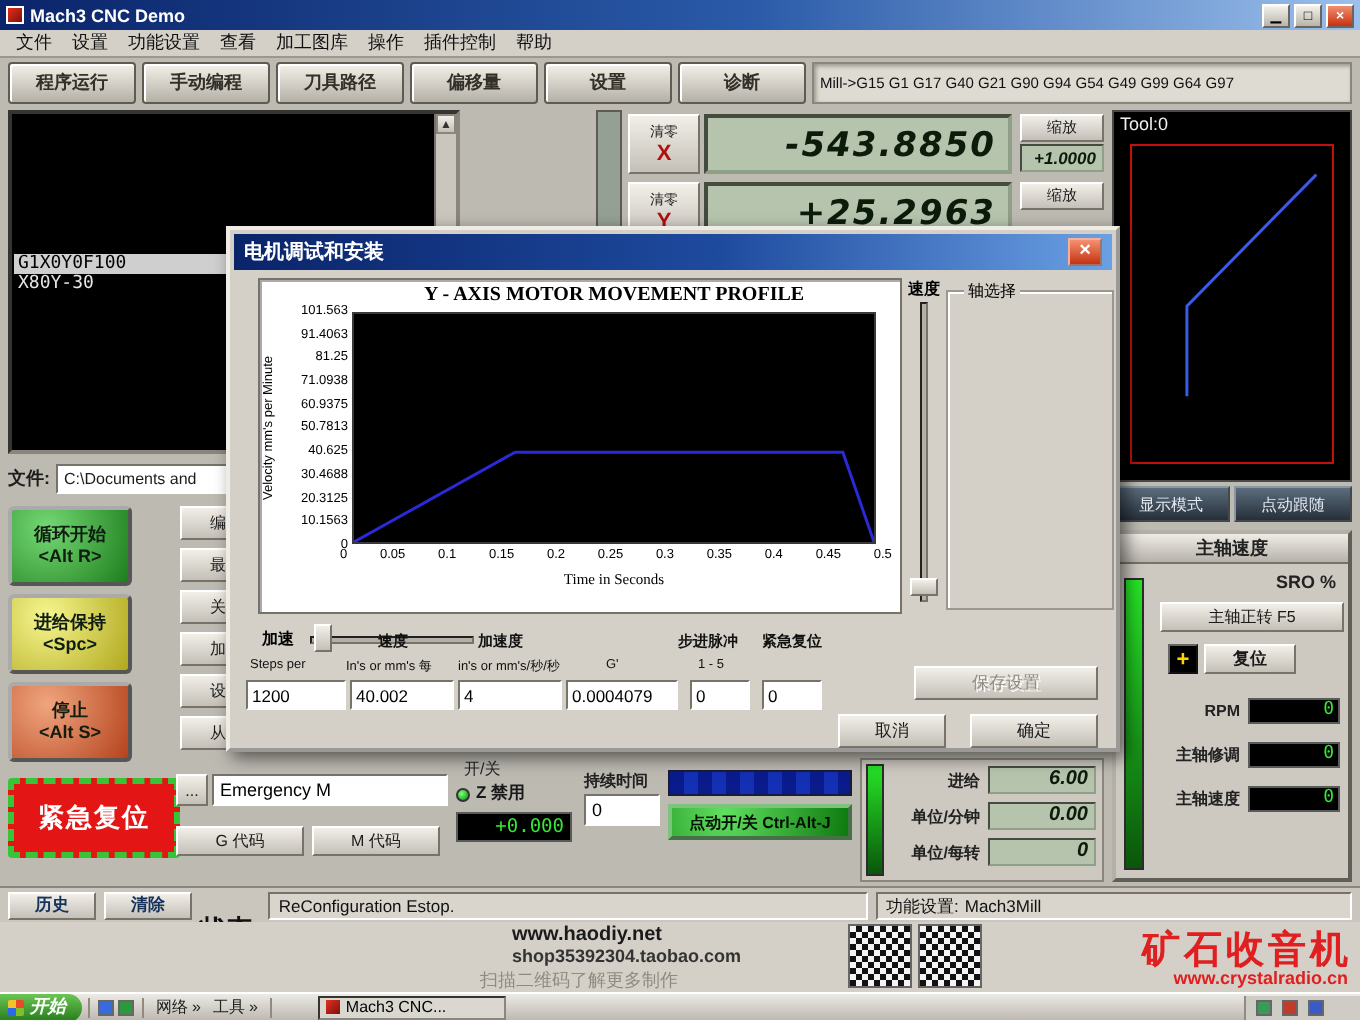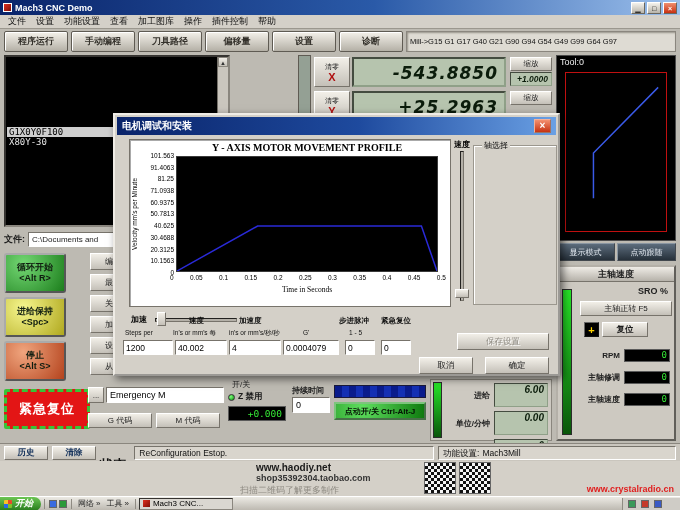--- a/index.html
+++ b/index.html
@@ -109,21 +109,21 @@
 
   .jog-bar { position:absolute; left:334px; top:356px; width:92px; height:13px;
     background:repeating-linear-gradient(90deg,#0a1c8c 0 7px,#1430b4 7px 14px); border:1px solid #1a1a3a; }
   .jogbtn { position:absolute; left:334px; top:373px; width:92px; height:18px;
     background:radial-gradient(circle at 30% 25%,#60e060,#0e7a0e); border:2px outset #7cc47c;
     font-size:8px; font-weight:bold; color:#041004; display:flex; align-items:center; justify-content:center; text-align:center; }
 
   .feed { position:absolute; left:430px; top:350px; width:122px; height:62px; background:#cdc9c1; border:1px solid #8a867e; }
   .feed-meter { position:absolute; left:2px; top:2px; bottom:2px; width:9px; background:linear-gradient(#27e427,#0a560a); border:1px solid #2c2c2c; }
   .feed-rows { position:absolute; left:14px; right:3px; top:3px; display:flex; flex-direction:column; gap:4px; }
-  .dro-mini { width:54px; height:24px; background:#b6c4ae; border:1px inset #8fa088; color:#0b1c0b;
+  .dro-mini { width:54px; height:14px; background:#b6c4ae; border:1px inset #8fa088; color:#0b1c0b;
     font-size:10px; font-style:italic; font-weight:bold; text-align:right; padding:0 3px; line-height:12px; }
 
   
   .statusbar { position:absolute; top:443px; left:0; right:0; height:18px; background:#cac6be; border-top:1px solid #8a867e;
     display:flex; align-items:center; gap:4px; padding:0 4px; }
   .sbtn { width:44px; height:14px; font-size:8.5px; font-weight:bold; color:#16335c; }
   .status-label { font-weight:bold; font-size:13px; color:#111;margin-top:24px; }
   .status-field { flex:1; height:14px; background:#d9d5cd; font-size:8.5px; line-height:12px; padding:0 4px; color:#111;
     border-top:1px solid #77736b; border-left:1px solid #77736b; border-right:1px solid #fff; border-bottom:1px solid #fff; }
   .profile-field { width:238px; flex:none; display:flex; gap:3px; }
@@ -140,21 +140,21 @@
 
   
   .taskbar { position:absolute; top:496px; left:0; right:0; height:14px; background:linear-gradient(#eceae4,#bdb9b1);
     border-top:1px solid #fff; display:flex; align-items:center; font-size:8px; }
   .startbtn { height:14px; background:linear-gradient(#6cc653,#267a1b); color:#fff; font-weight:bold; font-style:italic;
     display:flex; align-items:center; gap:3px; padding:0 8px 0 4px; border-radius:0 7px 7px 0; font-size:9px; }
   .flag { width:8px; height:8px; border-radius:1px; background:conic-gradient(#e84a2a 0 25%, #7ebf2a 0 50%, #2a6ae8 0 75%, #f4c22a 0); }
   .tb-sep { width:1px; height:10px; background:#8f8b83; margin:0 3px; }
   .tb-ico { width:8px; height:8px; border:1px solid #666; margin:0 1px; }
   .tb-item { display:flex; align-items:center; gap:2px; padding:0 3px; color:#222; }
-  .tb-task { width:94px; height:12px; background:#dad7d1; border:1px inset #8a867e; display:flex; align-items:center; gap:3px; padding:0 3px; overflow:hidden; white-space:nowrap; }
+  .tb-task { width:94px; height:12px; background:#dad7d1; border:1px inset #8a867e; display:flex; align-items:center; gap:3px; padding:0 3px; overflow:hidden; white-space:nowrap;margin-left:20px; }
   .tb-task-icon { width:7px; height:7px; background:linear-gradient(135deg,#e03020,#801008); }
   .tray { margin-left:auto; height:12px; width:58px; background:#cfccc6; border-left:1px solid #8f8b83; display:flex; align-items:center; gap:3px; padding:0 4px; }
 
   
   .dialog { position:absolute; left:113px; top:113px; width:447px; height:263px; background:#d4d0c8;
     border:2px outset #efece6; box-shadow:3px 3px 8px rgba(0,0,0,.55); z-index:20; }
   .dlg-title { position:absolute; top:2px; left:2px; right:2px; height:18px;
     background:linear-gradient(90deg,#0a246a,#1e4a9e 55%,#6aa0e4); color:#fff; font-size:10px; font-weight:bold;
     display:flex; align-items:center; padding:0 5px; }
   .dlg-close { margin-left:auto; width:17px; height:14px; background:linear-gradient(#f49070,#c63212);
@@ -379,20 +379,21 @@
       <span>Mach3Mill</span>
     </span>
   </div>
 
   <div class="watermark">
     <div class="wm1">www.haodiy.net</div>
     <div class="wm2">shop35392304.taobao.com</div>
     <div class="wm3">扫描二维码了解更多制作</div>
     <div class="qr" style="left:424px"></div>
     <div class="qr" style="left:459px"></div>
+    <div class="brand">矿石收音机</div>
     <div class="brand-url">www.crystalradio.cn</div>
   </div>
 
   <div class="taskbar">
     <div class="startbtn">
       <span class="flag"></span>
       <span>开始</span>
     </div>
     <span class="tb-sep"></span>
     <span class="tb-ico" style="background:#3a6ae0"></span>

